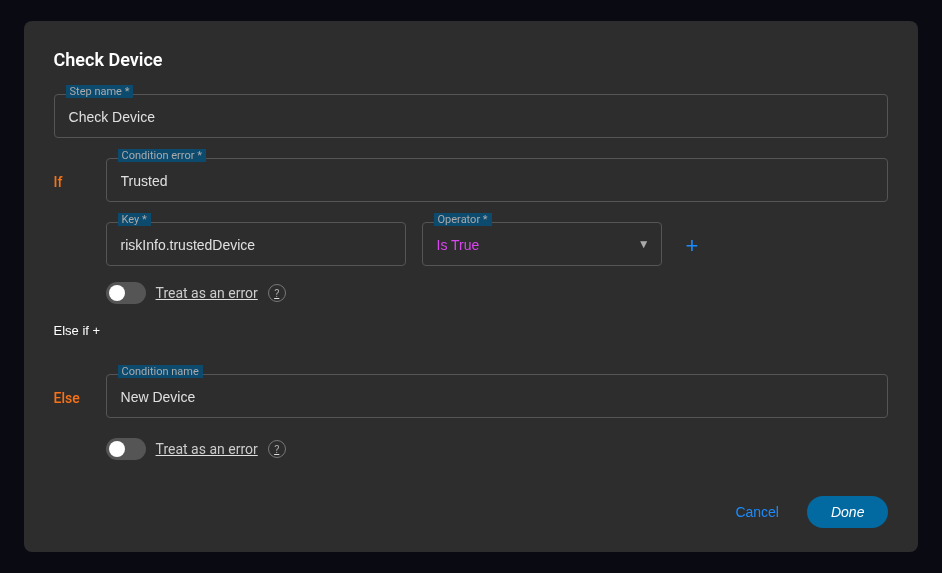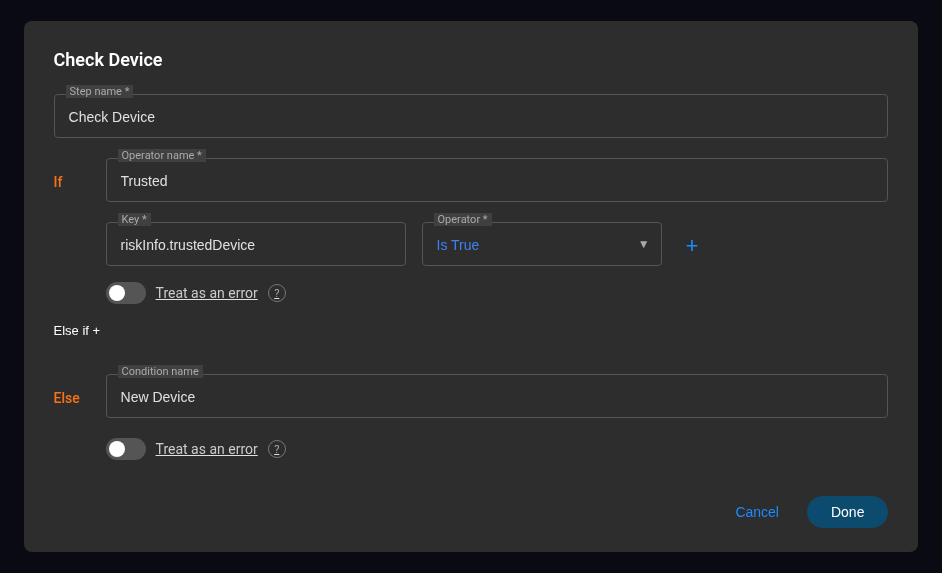--- a/index.html
+++ b/index.html
@@ -47,21 +47,21 @@
       position: relative;
       margin-bottom: 20px;
     }
 
     .field-label {
       position: absolute;
       top: -9px;
       left: 12px;
       font-size: 11px;
       color: #aaaaaa;
-      background: #404040;
+      background: #0c4a6e;
       padding: 0 4px;
       z-index: 1;
     }
 
     .text-input {
       width: 100%;
       background: transparent;
       border: 1px solid #555555;
       border-radius: 4px;
       padding: 14px 14px 12px;
@@ -113,21 +113,21 @@
     .select-wrapper {
       position: relative;
     }
 
     .select-input {
       width: 100%;
       background: #2d2d2d;
       border: 1px solid #555555;
       border-radius: 4px;
       padding: 14px 36px 12px 14px;
-      color: #3b82f6;
+      color: #d946ef;
       font-size: 14px;
       outline: none;
       appearance: none;
       cursor: pointer;
     }
 
     .select-chevron {
       position: absolute;
       right: 12px;
       top: 50%;
@@ -241,49 +241,50 @@
       background: none;
       border: none;
       color: #1a8cff;
       font-size: 14px;
       cursor: pointer;
       padding: 8px 16px;
       border-radius: 4px;
     }
 
     .btn-done {
-      background: #0c4a6e;
+      background: #0369a1;
       border: none;
       color: #ffffff;
       font-size: 14px;
       font-weight: 500;
       cursor: pointer;
       padding: 8px 24px;
       border-radius: 20px;
+      font-style: italic;
     }
   </style>
 </head>
 <body>
 
 <div class="overlay">
   <div class="dialog">
 
     <div class="dialog-title">Check Device</div>
 
     <div class="field-group">
       <span class="field-label">Step name *</span>
       <input type="text" class="text-input" value="Check Device" style="">
     </div>
 
     <div class="if-row section-block">
       <div class="if-label">If</div>
       <div class="if-content">
 
         <div class="field-group">
-          <span class="field-label">Operator name *</span>
+          <span class="field-label">Condition error *</span>
           <input type="text" class="text-input" value="Trusted" style="">
         </div>
 
         <div class="key-operator-row">
           <div class="key-field field-group" style="margin-bottom:0">
             <span class="field-label">Key *</span>
             <input type="text" class="text-input" value="riskInfo.trustedDevice" style="">
           </div>
 
           <div class="operator-field field-group select-wrapper" style="margin-bottom:0">

